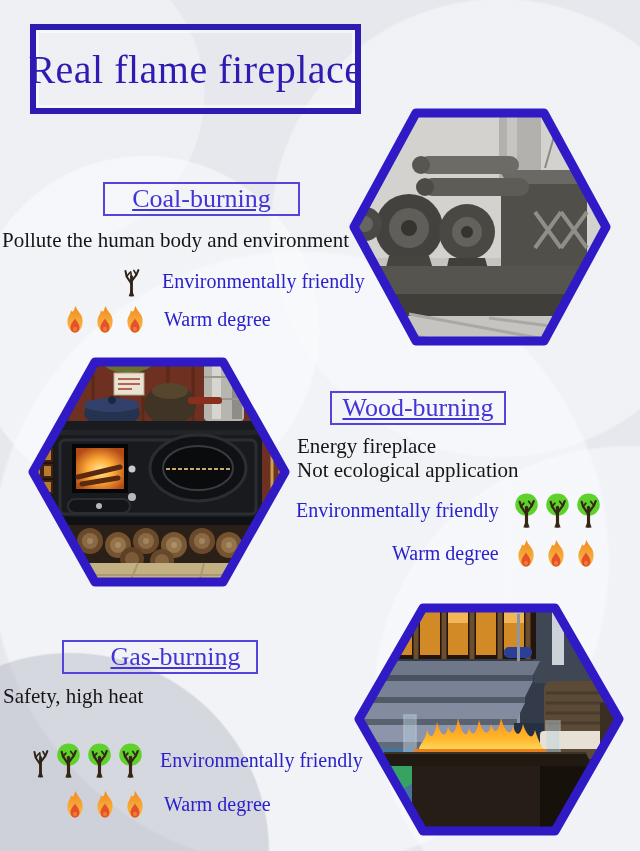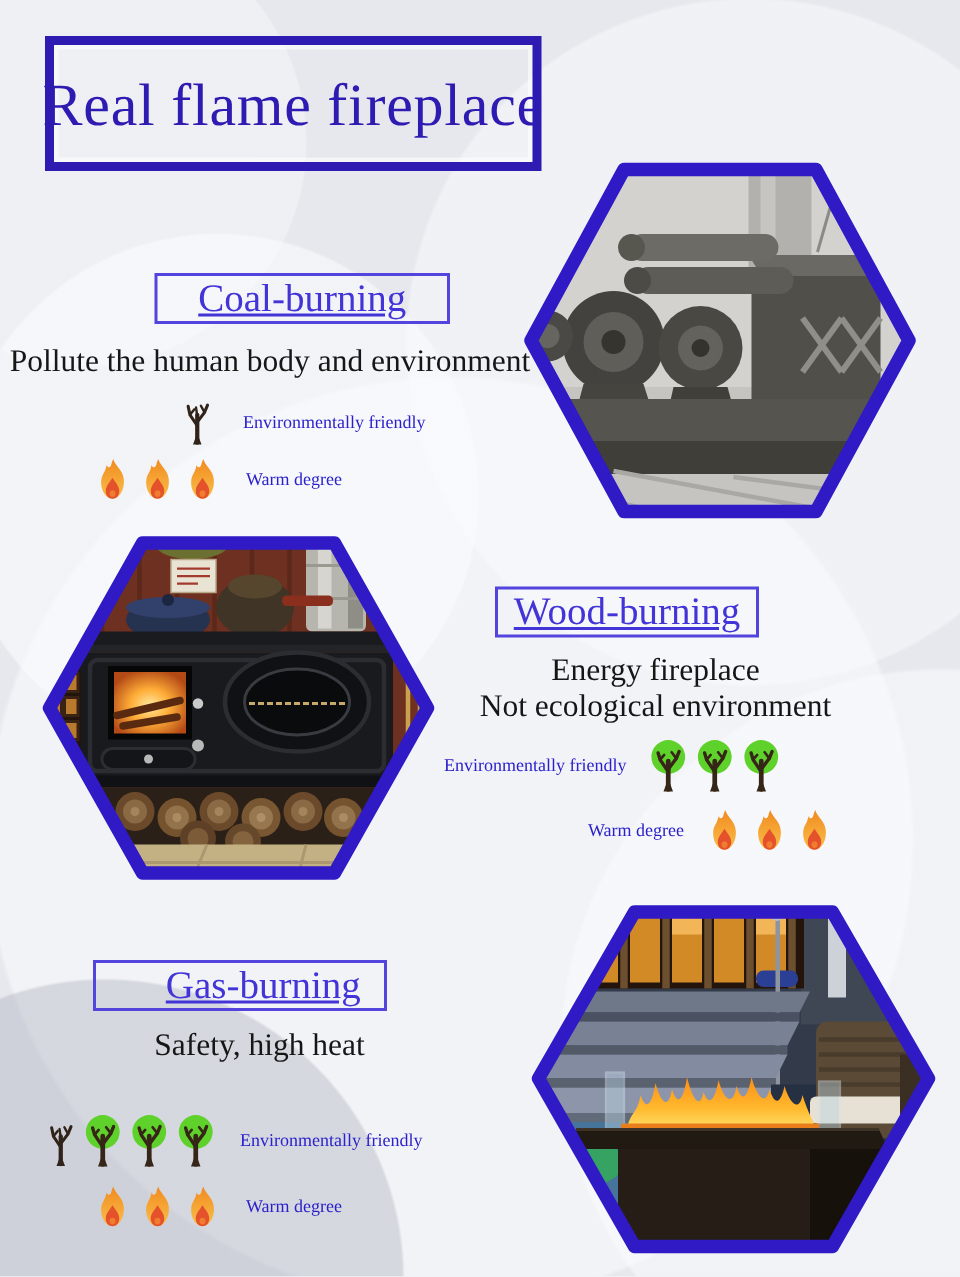--- a/index.html
+++ b/index.html
@@ -23,25 +23,25 @@
     display:flex;align-items:center;justify-content:center;
   }
   #title-box .t{font-size:40px;color:#2d1bb2;letter-spacing:.5px;white-space:nowrap;}
   
   .sec-header{
     box-sizing:border-box;border:2px solid #5244dc;
     display:flex;align-items:center;justify-content:center;
   }
   .sec-header .t{font-size:26px;color:#4334d8;white-space:nowrap;text-decoration:underline;}
   
-  .desc{color:#161616;font-size:21px;text-align:center;line-height:24px;}
+  .desc{color:#161616;font-size:21px;text-align:left;line-height:24px;}
   
   .row{display:flex;align-items:center;height:40px;}
   .icon-group{display:flex;align-items:flex-end;gap:4px;}
-  .label{font-size:12px;color:#2b21cc;white-space:nowrap;}
+  .label{font-size:20px;color:#2b21cc;white-space:nowrap;}
   .gap16{gap:16px;} .gap14{gap:14px;} .gap20{gap:20px;}
   .icon-flame{width:26px;height:33px;display:block;}
   .icon-green-tree{width:27px;height:37px;display:block;}
   .icon-dead-tree{width:21px;height:34px;display:block;}
   
   .hex{display:block;}
 </style>
 </head>
 <body>
 
@@ -253,21 +253,21 @@
       <path d="M30 230 L44 206 M100 230 L110 206 M170 230 L176 206 M232 230 L236 206 M0 218 H262" stroke="#ab9770" stroke-width="2"></path>
     </g>
     <polygon points="67,5 195,5 257,115 195,225 67,225 5,115" fill="none" stroke="#2f1ac6" stroke-width="9" stroke-linejoin="round"></polygon>
   </svg>
 
   <div class="abs sec-header" style="left:330px;top:391px;width:176px;height:34px;">
     <div class="t">Wood-burning</div>
   </div>
   <div class="abs desc" style="left:297px;top:434px;width:280px;">
     <div>Energy fireplace</div>
-    <div>Not ecological environment</div>
+    <div>Not ecological application</div>
   </div>
   <div class="abs row gap14" style="left:296px;top:490px;">
     <div class="label">Environmentally friendly</div>
     <div class="icon-group">
         <svg class="icon-green-tree" viewBox="0 0 60 78" xmlns="http://www.w3.org/2000/svg">
     <circle cx="30" cy="26" r="25" fill="#5ed12a"></circle>
     <g stroke="#362618" fill="none" stroke-linecap="round">
       <path d="M30 74 L30 32" stroke-width="7"></path>
       <path d="M30 48 L18 30 L15 20" stroke-width="5"></path>
       <path d="M18 30 L24 23" stroke-width="4"></path>

